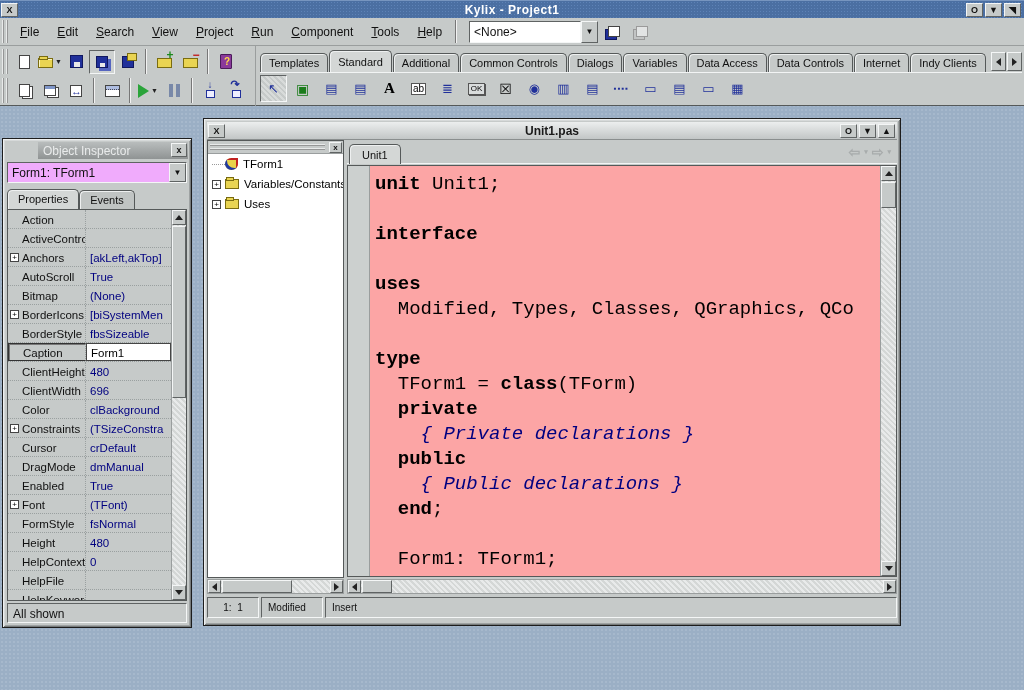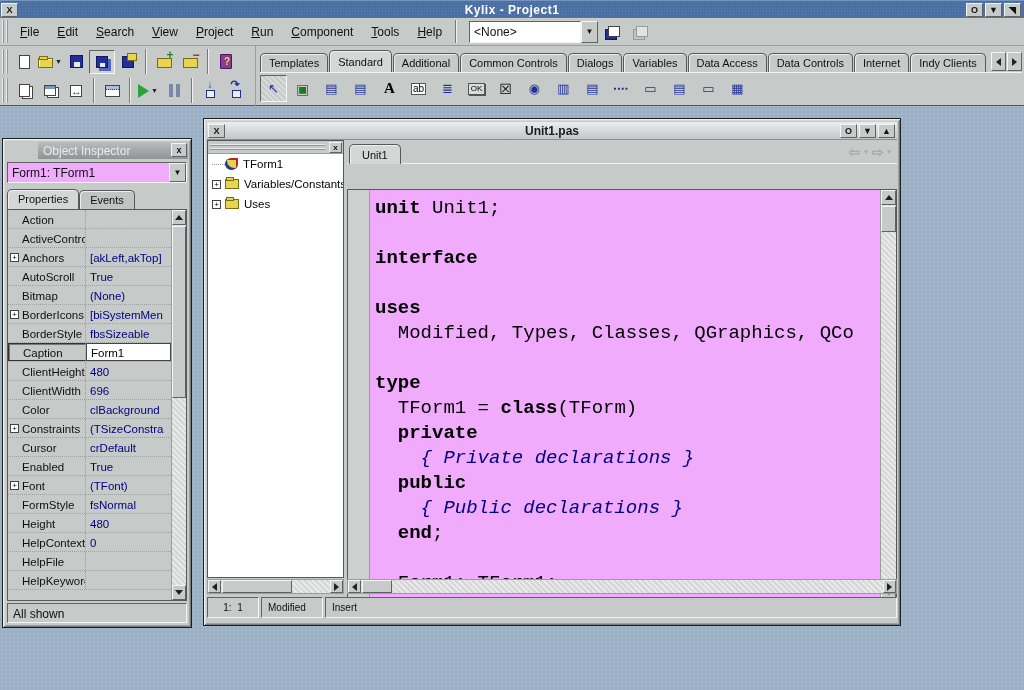--- a/index.html
+++ b/index.html
@@ -144,21 +144,21 @@
   .tree-hscroll{position:absolute;left:0;top:439px;width:137px;height:15px;background:repeating-linear-gradient(45deg,#d4d7d6 0 2px,#e8eaea 2px 4px);border:1px solid #9a9e9e;}
 
   .codepane{position:absolute;left:140px;top:0;right:0;}
   .ed-tabs{position:relative;height:24px;}
   .ed-tab{position:absolute;left:2px;bottom:0;padding:4px 12px 3px;background:#d4d7d6;border:1px solid #555959;border-bottom:none;border-radius:5px 5px 0 0;font-size:11px;box-shadow:inset 1px 1px 0 #eef0f0;}
   .ed-tabline{position:absolute;left:0;right:0;bottom:0;border-bottom:1px solid #f2f4f4;}
   .ed-nav{position:absolute;right:4px;top:4px;display:flex;align-items:center;color:#a8acac;font-size:14px;font-weight:bold;}
   .ed-nav span{margin:0 2px;}
   .ed-nav .small{font-size:7px;}
 
-  .code{position:absolute;left:0;top:25px;right:0;height:412px;background:#f0abfc;border:1px solid #555959;overflow:hidden;margin-top:24px;}
+  .code{position:absolute;left:0;top:25px;right:0;height:412px;background:#fca5a5;border:1px solid #555959;overflow:hidden;}
   .gutter{position:absolute;left:0;top:0;bottom:0;width:22px;background:#ccd0cf;border-right:1px solid #9a9e9e;}
   .code-area{position:absolute;left:23px;top:0;right:16px;bottom:0;overflow:hidden;padding:6px 0 0 4px;
     font-family:"Liberation Mono",monospace;font-size:19px;line-height:25px;color:#000;}
   .cl{white-space:pre;height:25px;}
   .ck{font-weight:bold;}
   .cc{color:#000080;font-style:italic;}
   .code-vscroll{position:absolute;right:0;top:0;bottom:0;width:16px;background:repeating-linear-gradient(45deg,#d4d7d6 0 2px,#e8eaea 2px 4px);border-left:1px solid #9a9e9e;}
   .code-hscroll{position:absolute;left:140px;top:439px;right:0;height:15px;background:repeating-linear-gradient(45deg,#d4d7d6 0 2px,#e8eaea 2px 4px);border:1px solid #9a9e9e;}
 
   .ed-status{position:absolute;left:0;right:0;top:457px;height:21px;display:flex;background:#c6cac9;}
@@ -414,20 +414,24 @@
             <span class="pname">Color</span>
             <span class="pval">clBackground</span>
           </div>
           <div class="prow">
             <span class="pname"><span class="exp">+</span>Constraints</span>
             <span class="pval">(TSizeConstra</span>
           </div>
           <div class="prow">
             <span class="pname">Cursor</span>
             <span class="pval">crDefault</span>
+          </div>
+          <div class="prow">
+            <span class="pname">DragMode</span>
+            <span class="pval">dmManual</span>
           </div>
           <div class="prow">
             <span class="pname">Enabled</span>
             <span class="pval">True</span>
           </div>
           <div class="prow">
             <span class="pname"><span class="exp">+</span>Font</span>
             <span class="pval">(TFont)</span>
           </div>
           <div class="prow">

